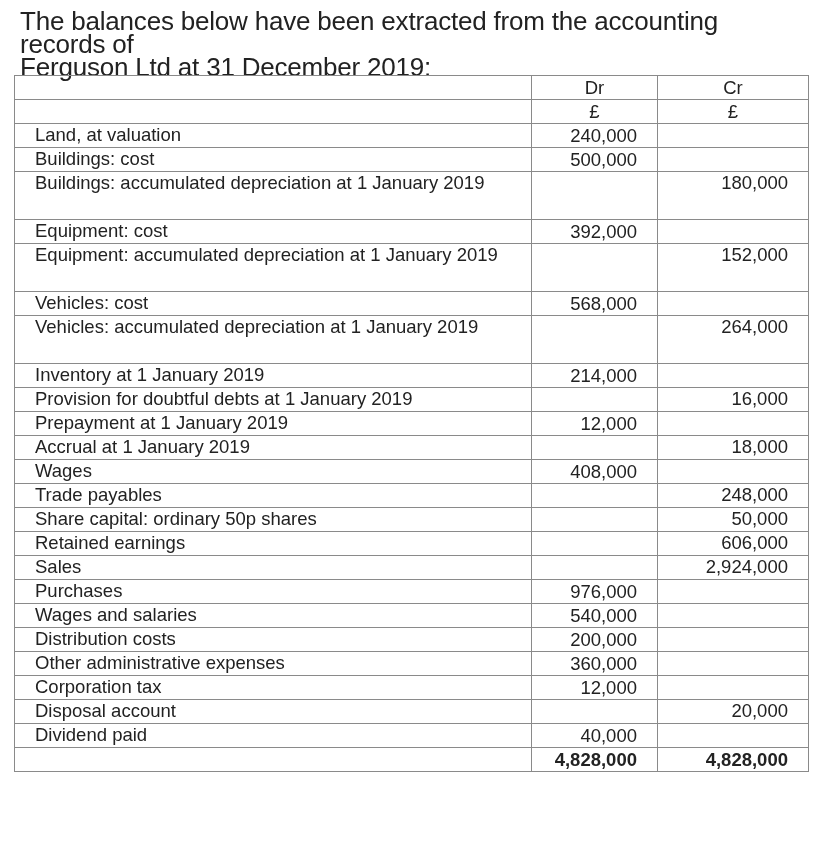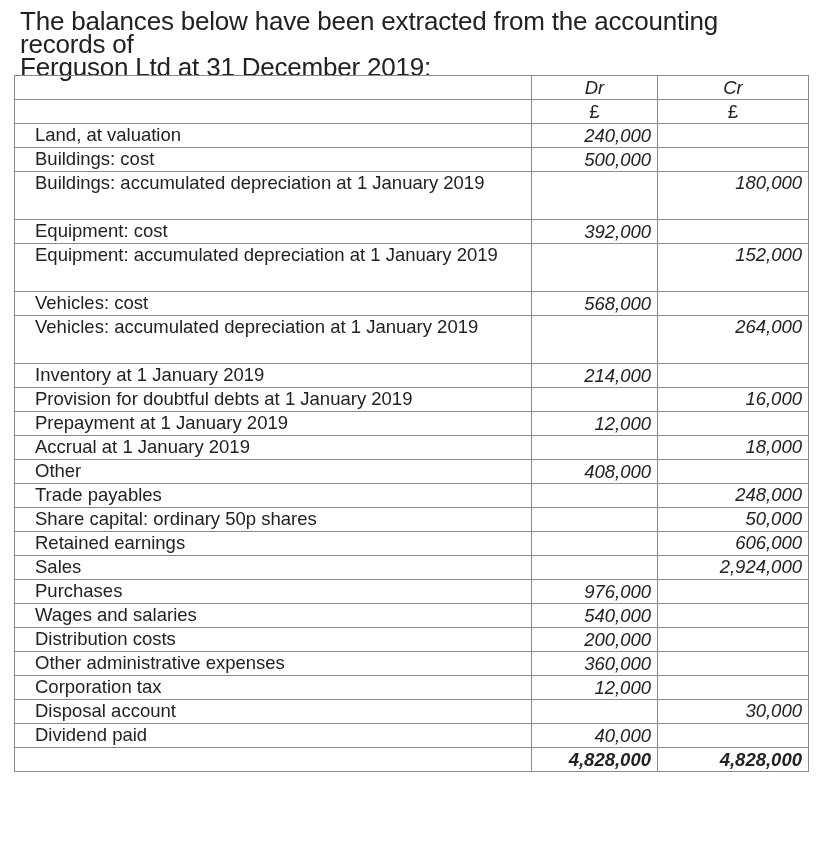--- a/index.html
+++ b/index.html
@@ -40,27 +40,25 @@
     table.tb td {
       border: 1.5px solid #8a8a8a;
       padding: 0 5px 0 5px;
       height: 23px;
       line-height: 22px;
       vertical-align: bottom;
       white-space: normal;
     }
     table.tb td.num {
       text-align: right;
-      padding-right: 6px;
+      padding-right: 20px;
       white-space: nowrap;
-      font-style: italic;
     }
     table.tb td.hdr {
       text-align: center;
-      font-style: italic;
       vertical-align: middle;
     }
     table.tb td.hdr2 {
       text-align: center;
       vertical-align: middle;
     }
     table.tb td.desc {
       vertical-align: top;
       padding-left: 20px;
     }
@@ -144,21 +142,21 @@
         <td class="desc">Prepayment at 1 January 2019</td>
         <td class="num">12,000</td>
         <td class="num cr"></td>
       </tr>
       <tr>
         <td class="desc">Accrual at 1 January 2019</td>
         <td class="num"></td>
         <td class="num cr">18,000</td>
       </tr>
       <tr>
-        <td class="desc">Other</td>
+        <td class="desc">Wages</td>
         <td class="num">408,000</td>
         <td class="num cr"></td>
       </tr>
       <tr>
         <td class="desc">Trade payables</td>
         <td class="num"></td>
         <td class="num cr">248,000</td>
       </tr>
       <tr>
         <td class="desc">Share capital: ordinary 50p shares</td>
@@ -196,21 +194,21 @@
         <td class="num cr"></td>
       </tr>
       <tr>
         <td class="desc">Corporation tax</td>
         <td class="num">12,000</td>
         <td class="num cr"></td>
       </tr>
       <tr>
         <td class="desc">Disposal account</td>
         <td class="num"></td>
-        <td class="num cr">30,000</td>
+        <td class="num cr">20,000</td>
       </tr>
       <tr>
         <td class="desc">Dividend paid</td>
         <td class="num">40,000</td>
         <td class="num cr"></td>
       </tr>
       <tr class="total">
         <td class="desc"></td>
         <td class="num">4,828,000</td>
         <td class="num">4,828,000</td>

